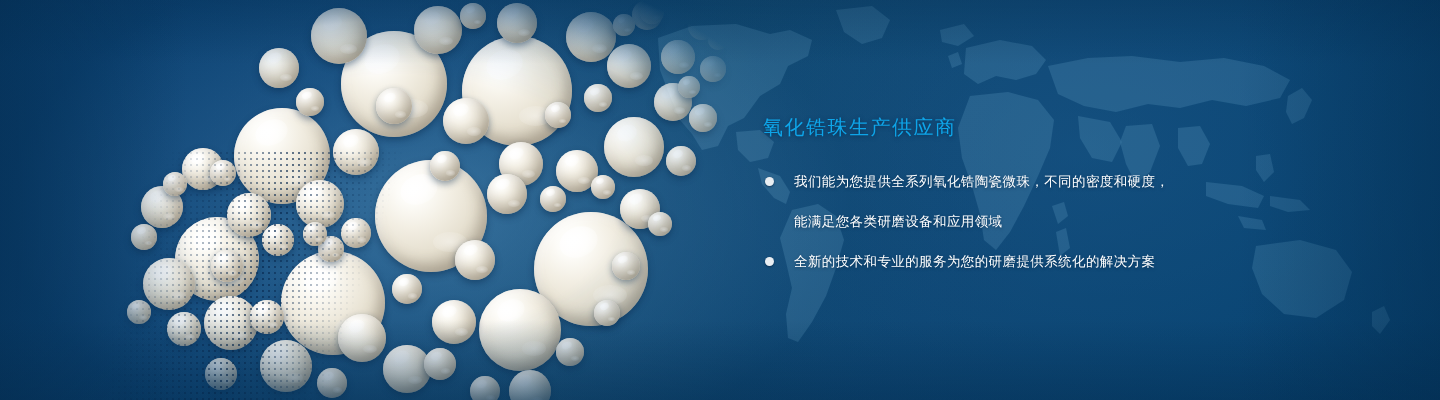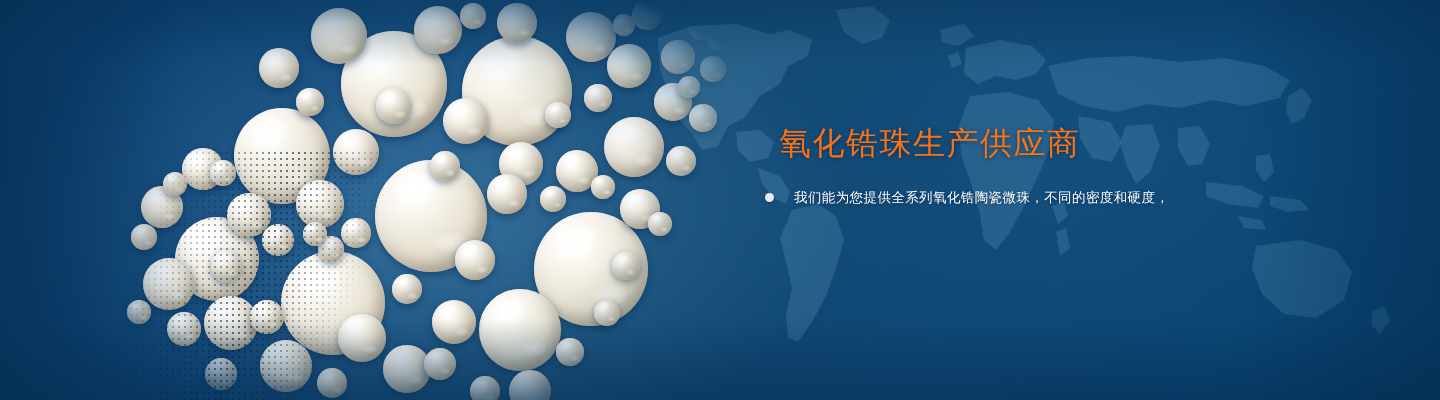--- a/index.html
+++ b/index.html
@@ -147,25 +147,25 @@
   }
 
   
   .copy {
     position: absolute;
     left: 763px;
     top: 108px;
     width: 600px;
   }
   .headline {
-    margin: 16px;
-    font-size: 32px;
+    margin: 0;
+    font-size: 20px;
     line-height: 38px;
     font-weight: 400;
-    color: #f97316;
+    color: #0ea5e9;
     letter-spacing: 1.5px;
     text-shadow: 0 1px 4px rgba(2,30,58,0.6);
     white-space: nowrap;
   }
   .bullets {
     list-style: none;
     margin: 24px 0 0 0;
     padding: 0;
   }
   .bullet {
@@ -327,20 +327,25 @@
   <div class="bg-vignette"></div>
 
   <div class="copy">
     <h1 class="headline">氧化锆珠生产供应商</h1>
 
     <ul class="bullets">
 
       <li class="bullet">
         <span class="dot"></span>
         <span class="bullet-line">我们能为您提供全系列氧化锆陶瓷微珠，不同的密度和硬度，</span>
+        <span class="bullet-line">能满足您各类研磨设备和应用领域</span>
       </li>
 
+      <li class="bullet">
+        <span class="dot"></span>
+        <span class="bullet-line">全新的技术和专业的服务为您的研磨提供系统化的解决方案</span>
+      </li>
 
 
     </ul>
   </div>
 
 </div>
 
 </body></html>

